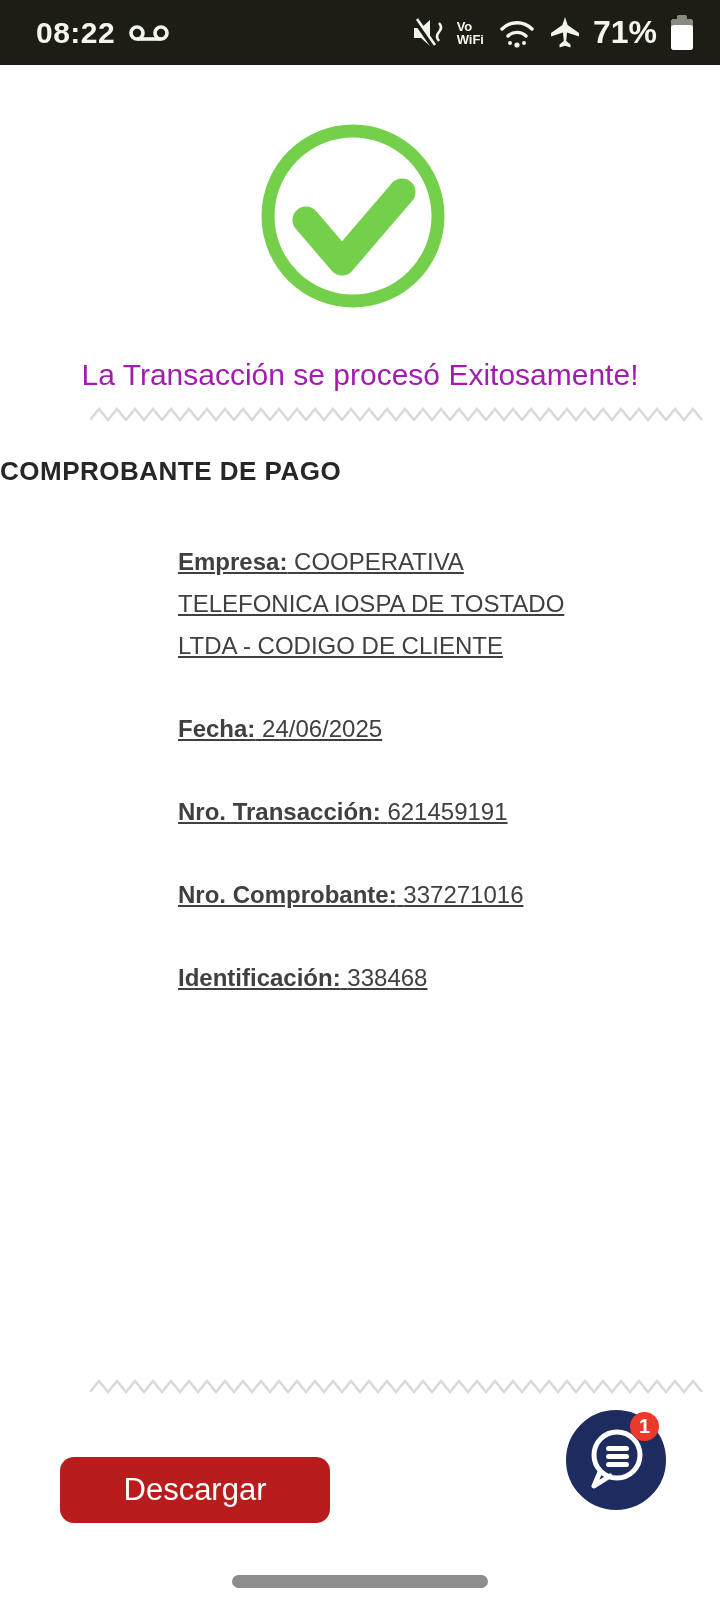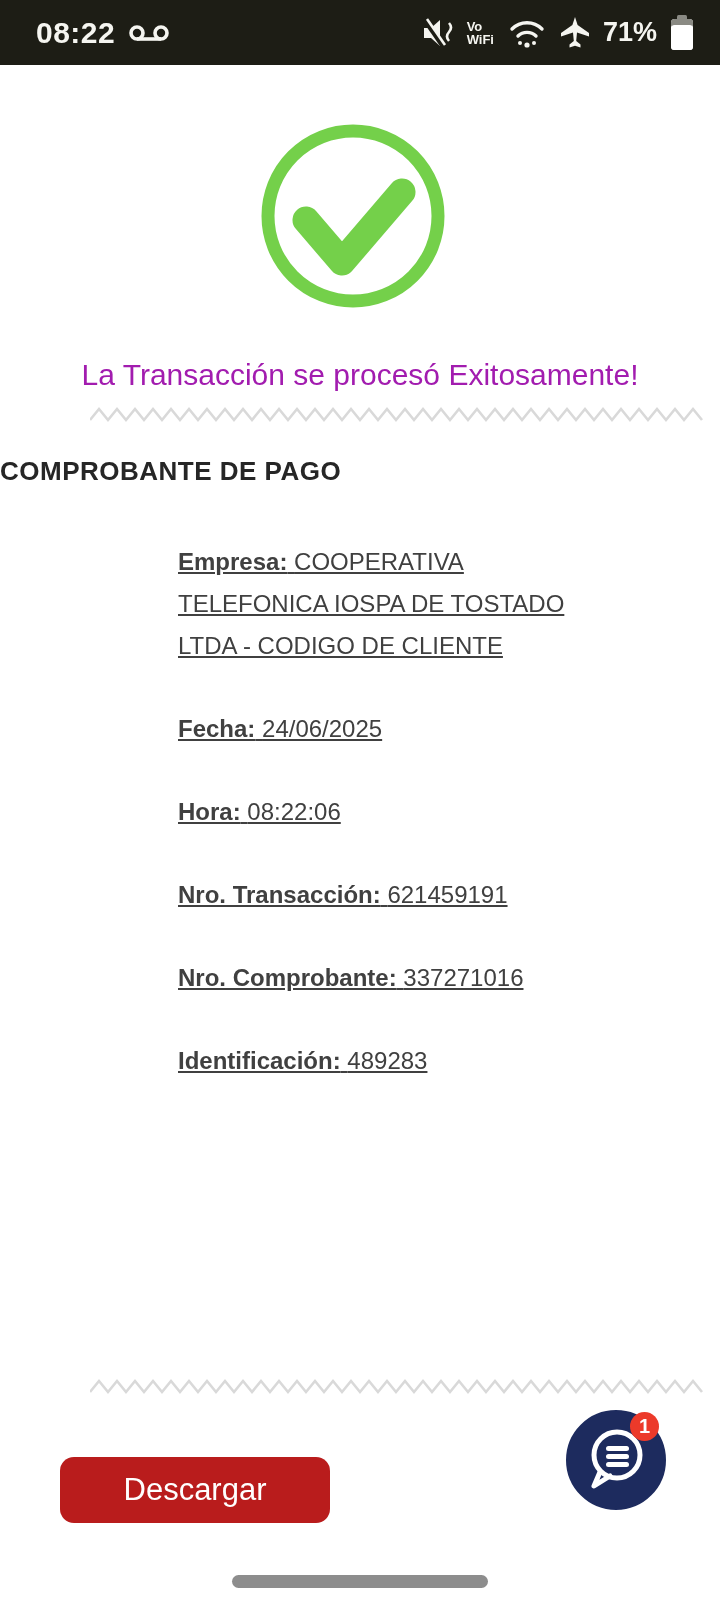--- a/index.html
+++ b/index.html
@@ -18,21 +18,21 @@
     width: 720px; height: 65px;
     background: #1d1d15;
     color: #f5f5f0;
     display: flex; align-items: center; justify-content: space-between;
     padding: 0 26px 0 36px;
   }
   .sb-left { display: flex; align-items: center; gap: 14px; }
   .sb-time { font-size: 30px; font-weight: 700; letter-spacing: 0.5px; }
   .sb-right { display: flex; align-items: center; gap: 13px; }
   .vowifi { font-size: 13px; line-height: 13px; font-weight: 700; text-align: left; }
-  .sb-batt-pct { font-size: 27px; font-weight: 600; }
+  .sb-batt-pct { font-size: 32px; font-weight: 600; }
   .sb-icon svg { display: block; }
   
   .check-wrap { position: absolute; left: 253px; top: 116px; }
   .success-msg {
     position: absolute; top: 358px; left: 0; width: 720px;
     text-align: center;
     color: #a21caf;
     font-size: 30px; font-weight: 400;
   }
   .zigzag { position: absolute; left: 90px; height: 18px; }
@@ -151,24 +151,23 @@
 
   <svg class="zigzag zz-1" width="620" height="18" viewBox="0 0 620 18">
     <path fill="none" stroke="#d9d9d9" stroke-width="2.6" d="M0 14 L9 3 L18 14 L27 3 L36 14 L45 3 L54 14 L63 3 L72 14 L81 3 L90 14 L99 3 L108 14 L117 3 L126 14 L135 3 L144 14 L153 3 L162 14 L171 3 L180 14 L189 3 L198 14 L207 3 L216 14 L225 3 L234 14 L243 3 L252 14 L261 3 L270 14 L279 3 L288 14 L297 3 L306 14 L315 3 L324 14 L333 3 L342 14 L351 3 L360 14 L369 3 L378 14 L387 3 L396 14 L405 3 L414 14 L423 3 L432 14 L441 3 L450 14 L459 3 L468 14 L477 3 L486 14 L495 3 L504 14 L513 3 L522 14 L531 3 L540 14 L549 3 L558 14 L567 3 L576 14 L585 3 L594 14 L603 3 L612 14"></path>
   </svg>
 
   <div class="receipt-title">COMPROBANTE DE PAGO</div>
 
   <div class="fields">
     <p class="field"><b>Empresa:</b> <span>COOPERATIVA TELEFONICA IOSPA DE TOSTADO LTDA - CODIGO DE CLIENTE</span></p>
     <p class="field"><b>Fecha:</b> <span>24/06/2025</span></p>
-    <p class="field"><b>Hora:</b> <span>08:22:06</span></p>
     <p class="field"><b>Nro. Transacción:</b> <span>621459191</span></p>
     <p class="field"><b>Nro. Comprobante:</b> <span>337271016</span></p>
-    <p class="field"><b>Identificación:</b> <span>489283</span></p>
+    <p class="field"><b>Identificación:</b> <span>338468</span></p>
   </div>
 
   <svg class="zigzag zz-2" width="620" height="18" viewBox="0 0 620 18">
     <path fill="none" stroke="#d9d9d9" stroke-width="2.6" d="M0 14 L9 3 L18 14 L27 3 L36 14 L45 3 L54 14 L63 3 L72 14 L81 3 L90 14 L99 3 L108 14 L117 3 L126 14 L135 3 L144 14 L153 3 L162 14 L171 3 L180 14 L189 3 L198 14 L207 3 L216 14 L225 3 L234 14 L243 3 L252 14 L261 3 L270 14 L279 3 L288 14 L297 3 L306 14 L315 3 L324 14 L333 3 L342 14 L351 3 L360 14 L369 3 L378 14 L387 3 L396 14 L405 3 L414 14 L423 3 L432 14 L441 3 L450 14 L459 3 L468 14 L477 3 L486 14 L495 3 L504 14 L513 3 L522 14 L531 3 L540 14 L549 3 L558 14 L567 3 L576 14 L585 3 L594 14 L603 3 L612 14"></path>
   </svg>
 
   <button class="btn btn-descargar">Descargar</button>
 
   <div class="chat-fab">
     <span>

